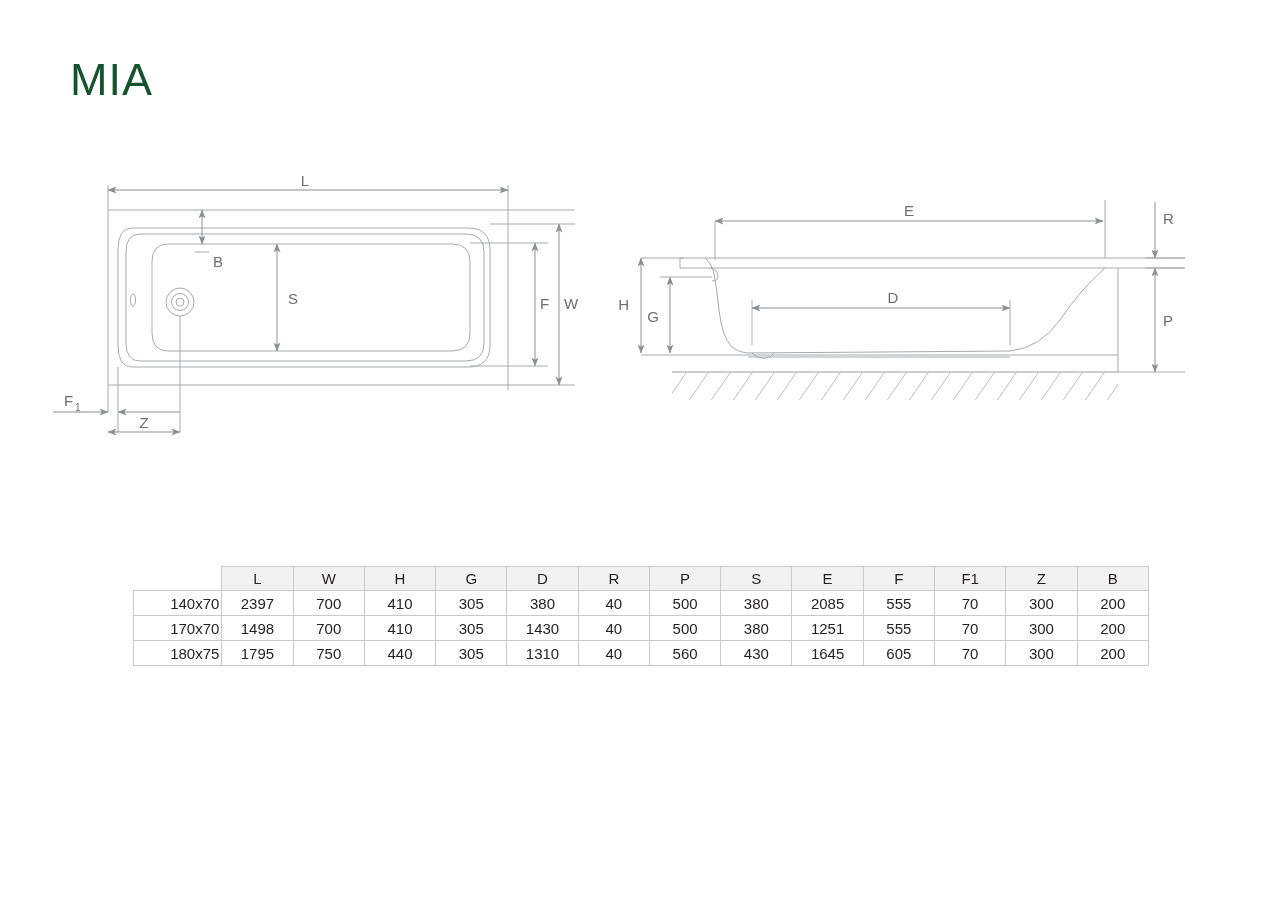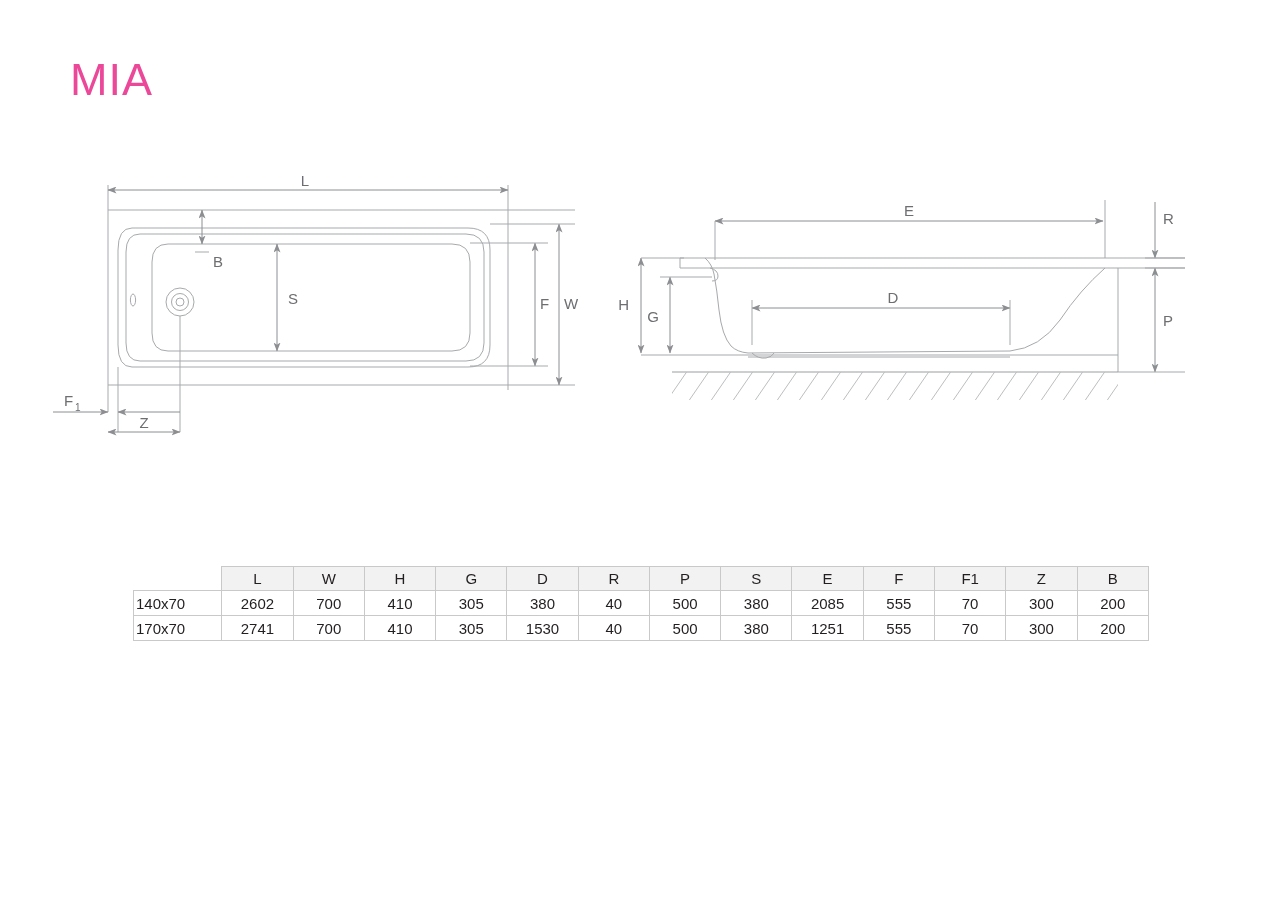--- a/index.html
+++ b/index.html
@@ -23,21 +23,21 @@
     height: 905px;
     background: #ffffff;
   }
   #product-title {
     position: absolute;
     left: 70px;
     top: 57px;
     font-size: 45px;
     font-weight: 400;
     letter-spacing: 1px;
-    color: #ec4899;
+    color: #14532d;
     line-height: 1;
   }
   #drawing-area {
     position: absolute;
     left: 0;
     top: 140px;
     width: 1280px;
     height: 330px;
   }
   #drawing-area svg {
@@ -82,21 +82,21 @@
   table.spec thead th {
     background: #f2f2f2;
     height: 23px;
   }
   table.spec thead th.corner {
     background: #ffffff;
     border-left: none;
     border-top: none;
   }
   table.spec tbody td.rowhead {
-    text-align: left;
+    text-align: right;
     background: #ffffff;
   }
   table.spec tbody td {
     background: #ffffff;
   }
 </style>
 </head>
 <body>
 
 <div id="page">
@@ -292,47 +292,63 @@
             <th>E</th>
             <th>F</th>
             <th>F1</th>
             <th>Z</th>
             <th>B</th>
           </tr>
       </thead>
       <tbody>
           <tr>
             <td class="rowhead">140x70</td>
-            <td>2602</td>
+            <td>2397</td>
             <td>700</td>
             <td>410</td>
             <td>305</td>
             <td>380</td>
             <td>40</td>
             <td>500</td>
             <td>380</td>
             <td>2085</td>
             <td>555</td>
             <td>70</td>
             <td>300</td>
             <td>200</td>
           </tr>
           <tr>
             <td class="rowhead">170x70</td>
-            <td>2741</td>
+            <td>1498</td>
             <td>700</td>
             <td>410</td>
             <td>305</td>
-            <td>1530</td>
+            <td>1430</td>
             <td>40</td>
             <td>500</td>
             <td>380</td>
             <td>1251</td>
             <td>555</td>
             <td>70</td>
             <td>300</td>
             <td>200</td>
           </tr>
+          <tr>
+            <td class="rowhead">180x75</td>
+            <td>1795</td>
+            <td>750</td>
+            <td>440</td>
+            <td>305</td>
+            <td>1310</td>
+            <td>40</td>
+            <td>560</td>
+            <td>430</td>
+            <td>1645</td>
+            <td>605</td>
+            <td>70</td>
+            <td>300</td>
+            <td>200</td>
+          </tr>
         </tbody>
     </table>
   </div>
 
 </div>
 
 </body></html>

